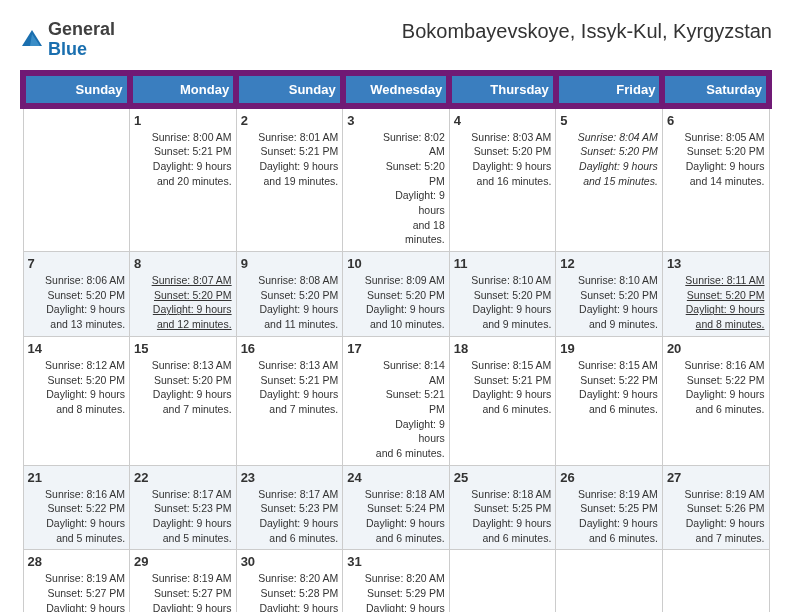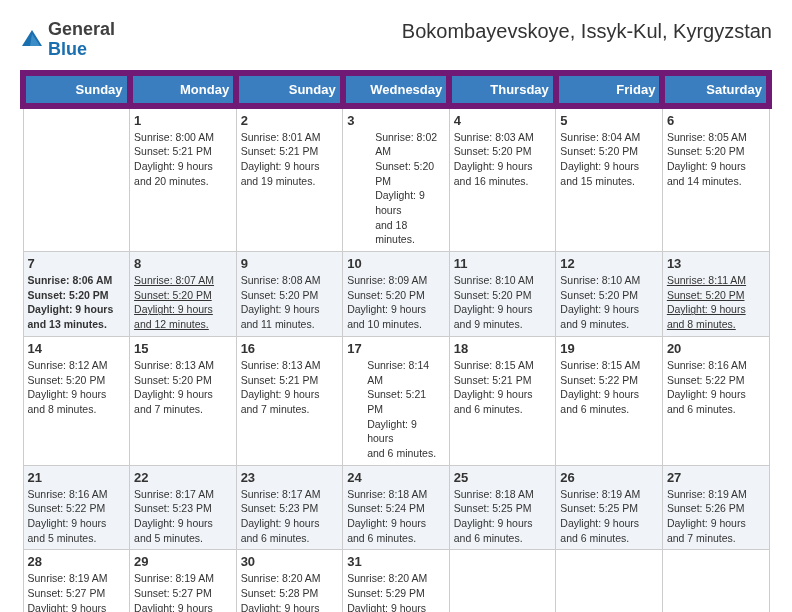--- a/index.html
+++ b/index.html
@@ -68,20 +68,21 @@
       font-weight: bold;
       font-size: 13px;
       color: #333;
       display: block;
       margin-bottom: 2px;
     }
     .day-info {
       color: #333;
       font-size: 10.5px;
       line-height: 1.4;
+      text-align: right;
     }
     .empty-cell {
       background: #f9f9f9;
     }
     .row-shaded td {
       background-color: #f0f4f8;
     }
     .row-white td {
       background-color: #ffffff;
     }
@@ -143,37 +144,37 @@
         </td>
         <td>
           <span class="day-number">4</span>
           <div class="day-info" style="white-space: pre-line;">Sunrise: 8:03 AM
 Sunset: 5:20 PM
 Daylight: 9 hours
 and 16 minutes.</div>
         </td>
         <td>
           <span class="day-number">5</span>
-          <div class="day-info" style="white-space: pre-line;">Sunrise: 8:04 AM
+          <div class="day-info" style="white-space: pre-line; font-style: italic;">Sunrise: 8:04 AM
 Sunset: 5:20 PM
 Daylight: 9 hours
 and 15 minutes.</div>
         </td>
         <td>
           <span class="day-number">6</span>
           <div class="day-info" style="white-space: pre-line;">Sunrise: 8:05 AM
 Sunset: 5:20 PM
 Daylight: 9 hours
 and 14 minutes.</div>
         </td>
       </tr>
       <tr class="row-shaded">
         <td>
           <span class="day-number">7</span>
-          <div class="day-info" style="white-space: pre-line; font-weight: bold;">Sunrise: 8:06 AM
+          <div class="day-info" style="white-space: pre-line;">Sunrise: 8:06 AM
 Sunset: 5:20 PM
 Daylight: 9 hours
 and 13 minutes.</div>
         </td>
         <td>
           <span class="day-number">8</span>
           <div class="day-info" style="white-space: pre-line; text-decoration: underline;">Sunrise: 8:07 AM
 Sunset: 5:20 PM
 Daylight: 9 hours
 and 12 minutes.</div>

